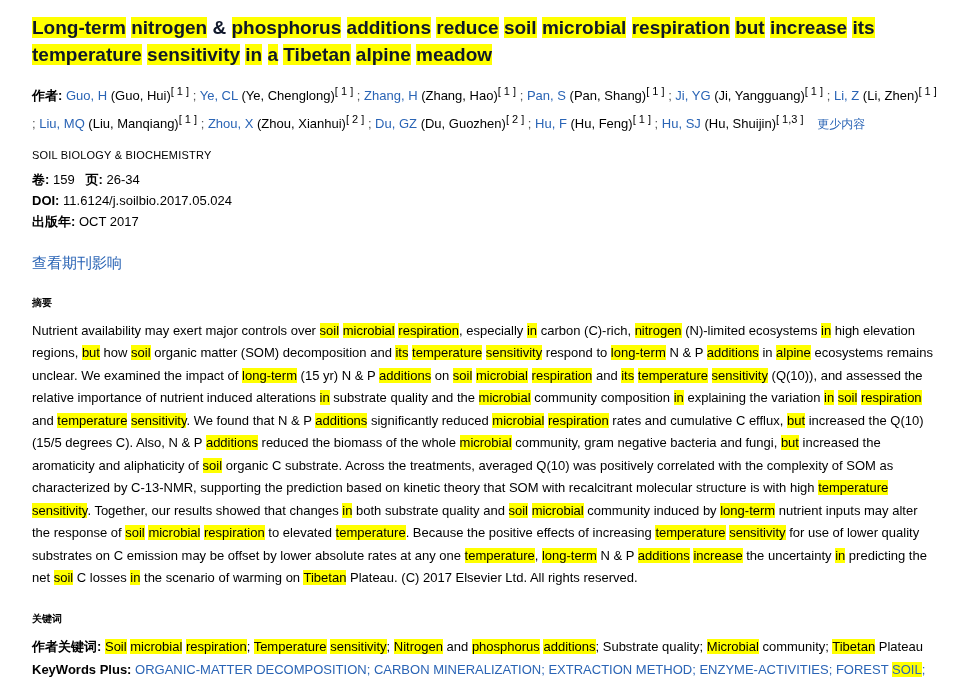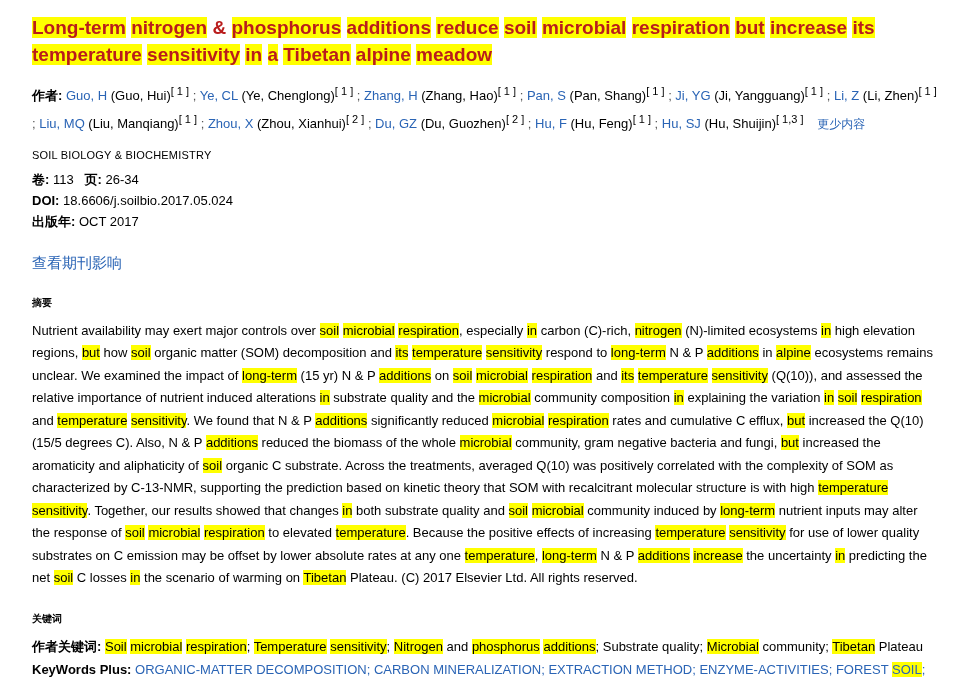--- a/index.html
+++ b/index.html
@@ -18,21 +18,21 @@
     padding: 10px 30px 0 32px;
     box-sizing: border-box;
     width: 969px;
   }
   .title {
     font-size: 19px;
     font-weight: bold;
     line-height: 27px;
     letter-spacing: 0px;
     margin: 4px 0 12px 0;
-    color: #b91c1c;
+    color: #0f172a;
   }
   .hl {
     background: #ffff00;
   }
   .authors {
     font-size: 13px;
     line-height: 22px;
     color: #000;
     margin-bottom: 12px;
   }
@@ -110,28 +110,28 @@
     <span class="lbl">作者:</span>
     <span><span class="alink">Guo, H</span><span> (Guo, Hui)</span><span class="sup">[ 1 ]</span><span class="sep"> ; </span><span class="alink">Ye, CL</span><span> (Ye, Chenglong)</span><span class="sup">[ 1 ]</span><span class="sep"> ; </span><span class="alink">Zhang, H</span><span> (Zhang, Hao)</span><span class="sup">[ 1 ]</span><span class="sep"> ; </span><span class="alink">Pan, S</span><span> (Pan, Shang)</span><span class="sup">[ 1 ]</span><span class="sep"> ; </span><span class="alink">Ji, YG</span><span> (Ji, Yangguang)</span><span class="sup">[ 1 ]</span><span class="sep"> ; </span><span class="alink">Li, Z</span><span> (Li, Zhen)</span><span class="sup">[ 1 ]</span><span class="sep"> ; </span><span class="alink">Liu, MQ</span><span> (Liu, Manqiang)</span><span class="sup">[ 1 ]</span><span class="sep"> ; </span><span class="alink">Zhou, X</span><span> (Zhou, Xianhui)</span><span class="sup">[ 2 ]</span><span class="sep"> ; </span><span class="alink">Du, GZ</span><span> (Du, Guozhen)</span><span class="sup">[ 2 ]</span><span class="sep"> ; </span><span class="alink">Hu, F</span><span> (Hu, Feng)</span><span class="sup">[ 1 ]</span><span class="sep"> ; </span><span class="alink">Hu, SJ</span><span> (Hu, Shuijin)</span><span class="sup">[ 1,3 ]</span> </span>
     <span class="more">更少内容</span>
   </div>
 
   <div class="journal">SOIL BIOLOGY &amp; BIOCHEMISTRY</div>
 
   <div class="meta">
     <div>
       <b>卷:</b>
-      <span class="val">113</span>
+      <span class="val">159</span>
       &nbsp;
       <b>页:</b>
       <span class="val">26-34</span>
     </div>
     <div>
       <b>DOI:</b>
-      <span class="val">18.6606/j.soilbio.2017.05.024</span>
+      <span class="val">11.6124/j.soilbio.2017.05.024</span>
     </div>
     <div>
       <b>出版年:</b>
       <span class="val">OCT 2017</span>
     </div>
     <div class="impact">查看期刊影响</div>
   </div>
 
   <h2 class="sec">摘要</h2>
   <div class="abstract"><span>Nutrient availability may exert major controls over </span><span class="hl">soil</span><span> </span><span class="hl">microbial</span><span> </span><span class="hl">respiration</span><span>, especially </span><span class="hl">in</span><span> carbon (C)-rich, </span><span class="hl">nitrogen</span><span> (N)-limited ecosystems </span><span class="hl">in</span><span> high elevation regions, </span><span class="hl">but</span><span> how </span><span class="hl">soil</span><span> organic matter (SOM) decomposition and </span><span class="hl">its</span><span> </span><span class="hl">temperature</span><span> </span><span class="hl">sensitivity</span><span> respond to </span><span class="hl">long-term</span><span> N &amp; P </span><span class="hl">additions</span><span> in </span><span class="hl">alpine</span><span> ecosystems remains unclear. We examined the impact of </span><span class="hl">long-term</span><span> (15 yr) N &amp; P </span><span class="hl">additions</span><span> on </span><span class="hl">soil</span><span> </span><span class="hl">microbial</span><span> </span><span class="hl">respiration</span><span> and </span><span class="hl">its</span><span> </span><span class="hl">temperature</span><span> </span><span class="hl">sensitivity</span><span> (Q(10)), and assessed the relative importance of nutrient induced alterations </span><span class="hl">in</span><span> substrate quality and the </span><span class="hl">microbial</span><span> community composition </span><span class="hl">in</span><span> explaining the variation </span><span class="hl">in</span><span> </span><span class="hl">soil</span><span> </span><span class="hl">respiration</span><span> and </span><span class="hl">temperature</span><span> </span><span class="hl">sensitivity</span><span>. We found that N &amp; P </span><span class="hl">additions</span><span> significantly reduced </span><span class="hl">microbial</span><span> </span><span class="hl">respiration</span><span> rates and cumulative C efflux, </span><span class="hl">but</span><span> increased the Q(10) (15/5 degrees C). Also, N &amp; P </span><span class="hl">additions</span><span> reduced the biomass of the whole </span><span class="hl">microbial</span><span> community, gram negative bacteria and fungi, </span><span class="hl">but</span><span> increased the aromaticity and aliphaticity of </span><span class="hl">soil</span><span> organic C substrate. Across the treatments, averaged Q(10) was positively correlated with the complexity of SOM as characterized by C-13-NMR, supporting the prediction based on kinetic theory that SOM with recalcitrant molecular structure is with high </span><span class="hl">temperature</span><span> </span><span class="hl">sensitivity</span><span>. Together, our results showed that changes </span><span class="hl">in</span><span> both substrate quality and </span><span class="hl">soil</span><span> </span><span class="hl">microbial</span><span> community induced by </span><span class="hl">long-term</span><span> nutrient inputs may alter the response of </span><span class="hl">soil</span><span> </span><span class="hl">microbial</span><span> </span><span class="hl">respiration</span><span> to elevated </span><span class="hl">temperature</span><span>. Because the positive effects of increasing </span><span class="hl">temperature</span><span> </span><span class="hl">sensitivity</span><span> for use of lower quality substrates on C emission may be offset by lower absolute rates at any one </span><span class="hl">temperature</span><span>, </span><span class="hl">long-term</span><span> N &amp; P </span><span class="hl">additions</span><span> </span><span class="hl">increase</span><span> the uncertainty </span><span class="hl">in</span><span> predicting the net </span><span class="hl">soil</span><span> C losses </span><span class="hl">in</span><span> the scenario of warming on </span><span class="hl">Tibetan</span><span> Plateau. (C) 2017 Elsevier Ltd. All rights reserved.</span></div>

